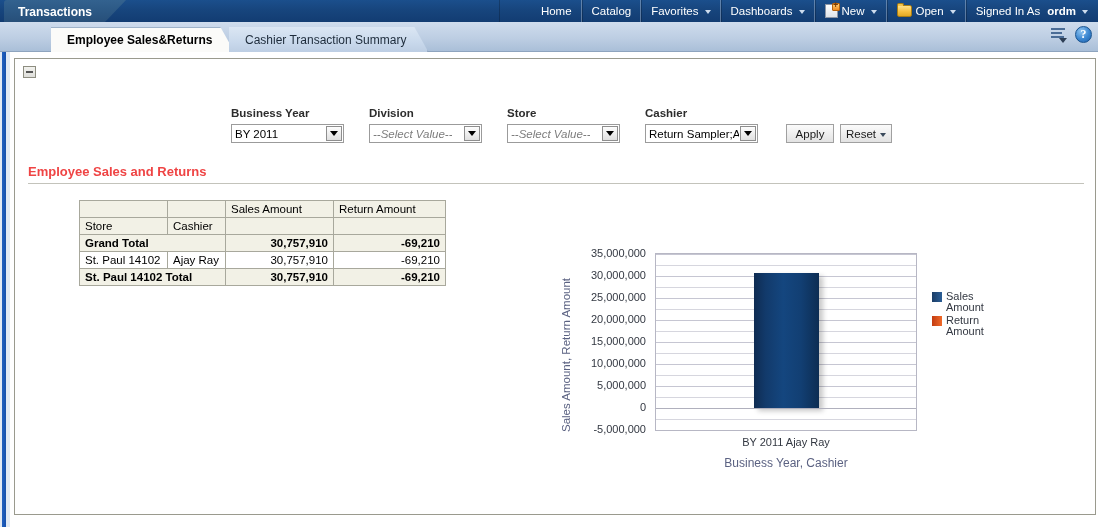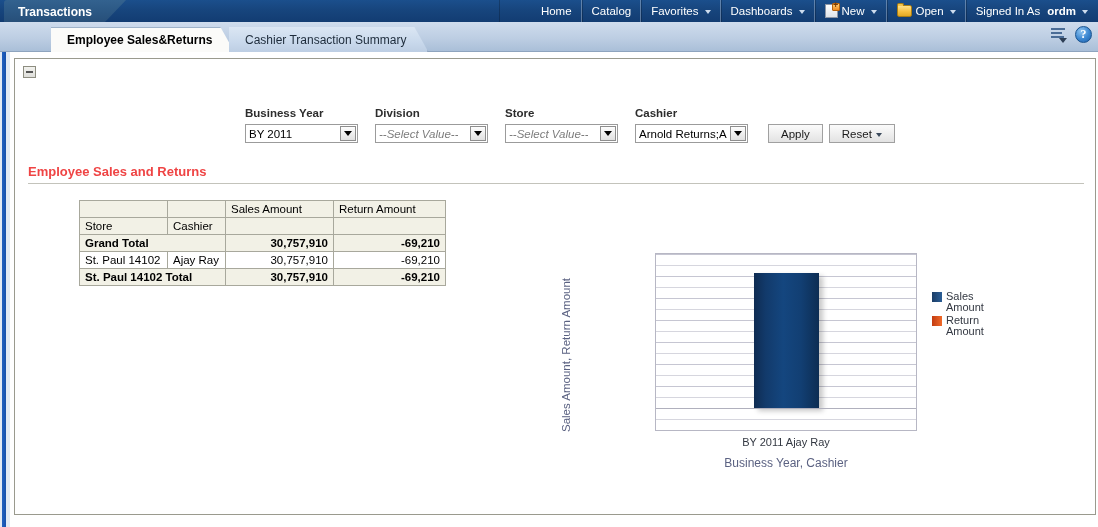--- a/index.html
+++ b/index.html
@@ -253,24 +253,24 @@
     content: "";
     position: absolute;
     left: 2px; top: 4px;
     width: 7px; height: 2px;
     background: #555;
   }
 
   
   .prompts {
     position: absolute;
-    left: 230px; top: 48px;
+    left: 216px; top: 48px;
     display: flex;
     align-items: flex-end;
-    gap: 0;
+    gap: 8px;
   }
   .prompt-field { margin-right: 17px; }
   .prompt-label {
     font-size: 11.5px;
     font-weight: bold;
     color: #2d2d2d;
     margin-bottom: 5px;
     white-space: nowrap;
   }
   .sel {
@@ -314,21 +314,21 @@
   .sel-text {
     display: block;
     max-width: 90px;
     overflow: hidden;
     white-space: nowrap;
   }
 
   .btn {
     height: 19px;
     min-width: 48px;
-    padding: 0 12px;
+    padding: 0 5px;
     background: linear-gradient(to bottom, #fbfbfb 0%, #efefef 50%, #e2e2e2 100%);
     border: 1px solid #a0a0a0;
     box-sizing: border-box;
     font-size: 11.5px;
     color: #1a1a1a;
     display: inline-flex;
     align-items: center;
     justify-content: center;
     gap: 4px;
     cursor: pointer;
@@ -575,21 +575,21 @@
         <div class="prompt-label">Store</div>
         <div class="sel placeholder">
           <span class="sel-text">--Select Value--</span>
           <span class="sel-arrow"></span>
         </div>
       </div>
 
       <div class="prompt-field">
         <div class="prompt-label">Cashier</div>
         <div class="sel">
-          <span class="sel-text">Arnold Returns;A</span>
+          <span class="sel-text">Return Sampler;A</span>
           <span class="sel-arrow"></span>
         </div>
       </div>
 
       <div class="btn-row">
         <div class="btn">
           <span>Apply</span>
         </div>
         <div class="btn">
           <span>Reset</span>
@@ -636,20 +636,31 @@
           <td class="num">30,757,910</td>
           <td class="num">-69,210</td>
         </tr>
       </tbody>
     </table>
 
     <div class="chart">
 
       <div class="chart-ylabel">Sales Amount, Return Amount</div>
 
+      <div class="chart-yticks">
+          <div class="ytick" style="top: 0px;">35,000,000</div>
+          <div class="ytick" style="top: 22px;">30,000,000</div>
+          <div class="ytick" style="top: 44px;">25,000,000</div>
+          <div class="ytick" style="top: 66px;">20,000,000</div>
+          <div class="ytick" style="top: 88px;">15,000,000</div>
+          <div class="ytick" style="top: 110px;">10,000,000</div>
+          <div class="ytick" style="top: 132px;">5,000,000</div>
+          <div class="ytick" style="top: 154px;">0</div>
+          <div class="ytick" style="top: 176px;">-5,000,000</div>
+        </div>
 
       <div class="plot">
           <div class="gridline major" style="top: 176px;"></div>
           <div class="gridline" style="top: 165px;"></div>
           <div class="gridline major" style="top: 154px;"></div>
           <div class="gridline" style="top: 143px;"></div>
           <div class="gridline major" style="top: 132px;"></div>
           <div class="gridline" style="top: 121px;"></div>
           <div class="gridline major" style="top: 110px;"></div>
           <div class="gridline" style="top: 99px;"></div>

